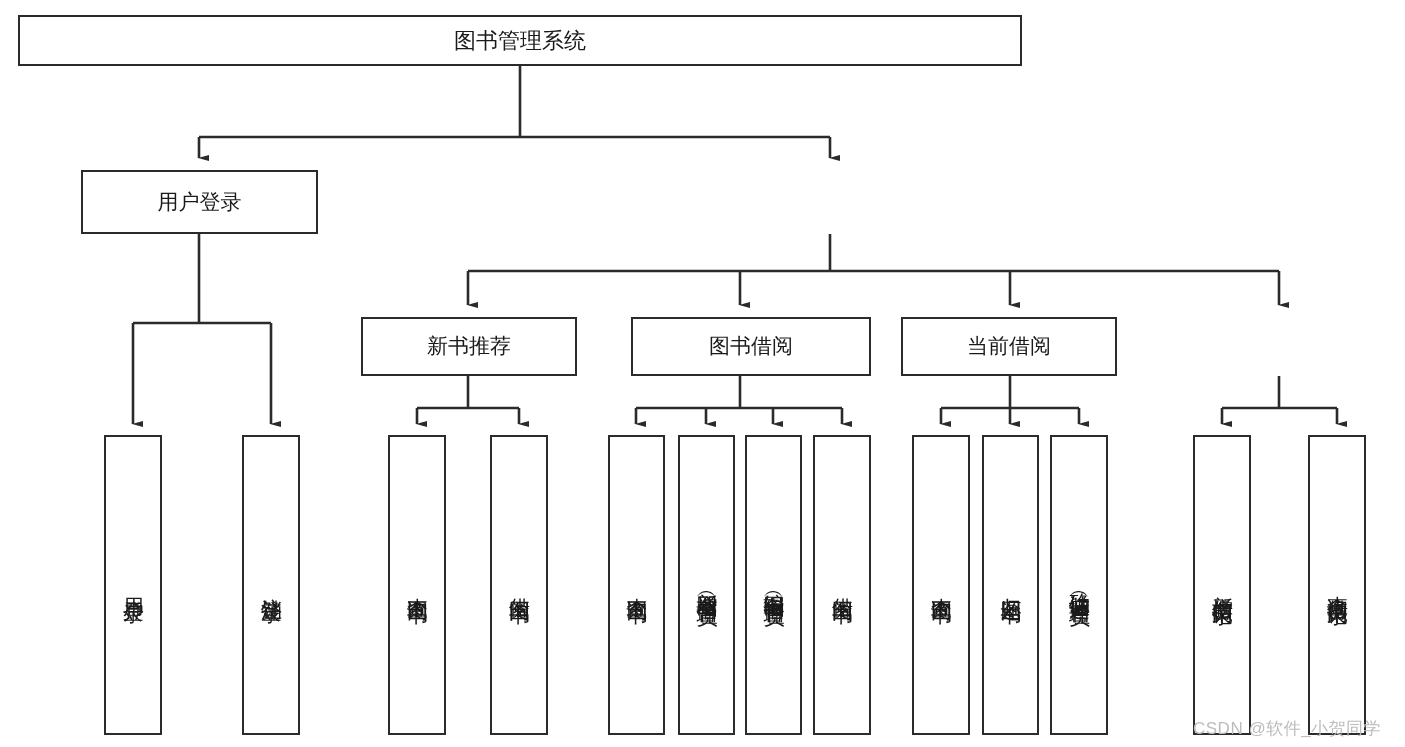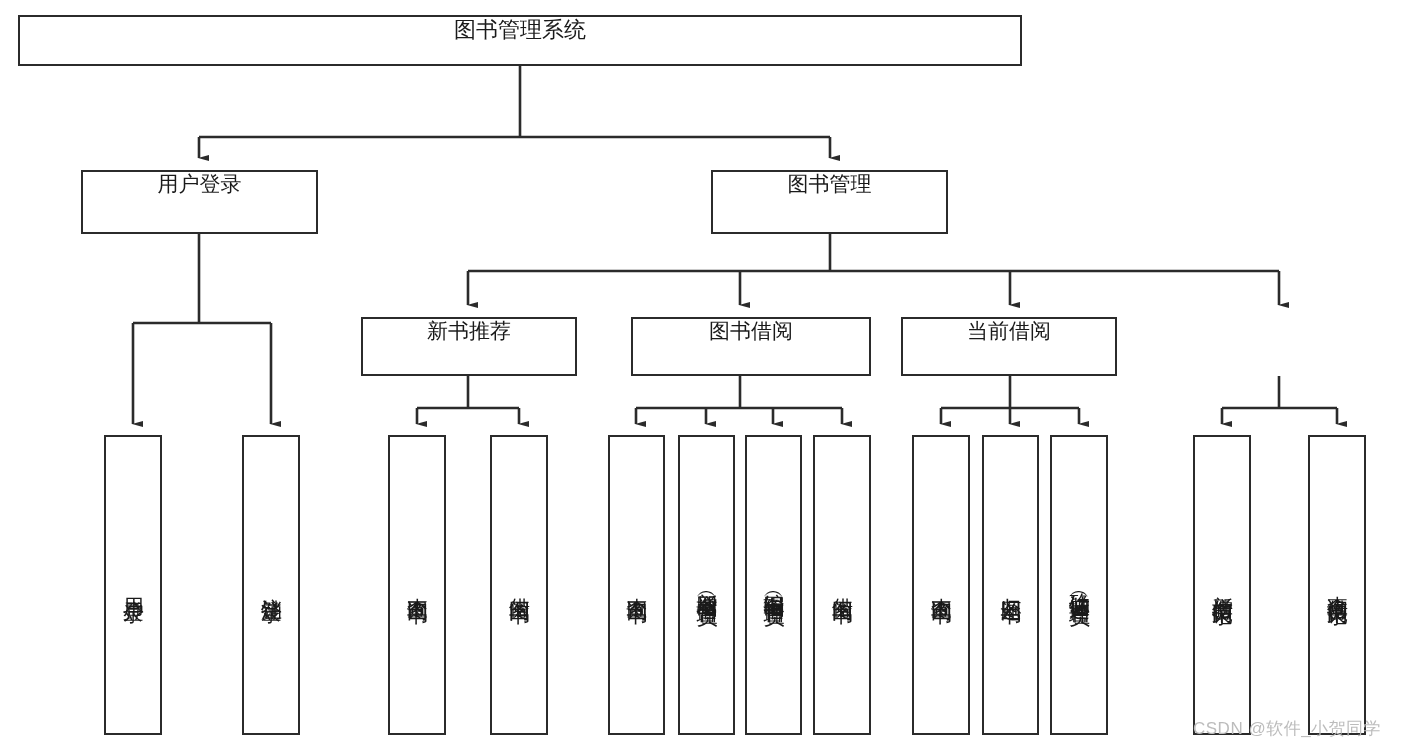--- a/index.html
+++ b/index.html
@@ -24,21 +24,21 @@
     width: 1405px;
     height: 747px;
     pointer-events: none;
   }
   .node {
     position: absolute;
     box-sizing: border-box;
     background: #ffffff;
     border: 2px solid #2b2b2b;
     display: flex;
-    align-items: flex-start;
+    align-items: center;
     justify-content: center;
     color: #1a1a1a;
     line-height: 1.18;
     text-align: center;
   }
   .node.h {
     font-size: 21px;
   }
   .node.root {
     font-size: 22px;
@@ -122,23 +122,20 @@
     </g>
   </svg>
 
   <div class="node root" style="left:18px; top:15px; width:1004px; height:51px;">
     <span>图书管理系统</span>
   </div>
 
   <div class="node h" style="left:81px; top:170px; width:237px; height:64px;">
     <span>用户登录</span>
   </div>
-  <div class="node h" style="left:711px; top:170px; width:237px; height:64px;">
-    <span>图书管理</span>
-  </div>
 
   <div class="node h" style="left:361px; top:317px; width:216px; height:59px;">
     <span>新书推荐</span>
   </div>
   <div class="node h" style="left:631px; top:317px; width:240px; height:59px;">
     <span>图书借阅</span>
   </div>
   <div class="node h" style="left:901px; top:317px; width:216px; height:59px;">
     <span>当前借阅</span>
   </div>

